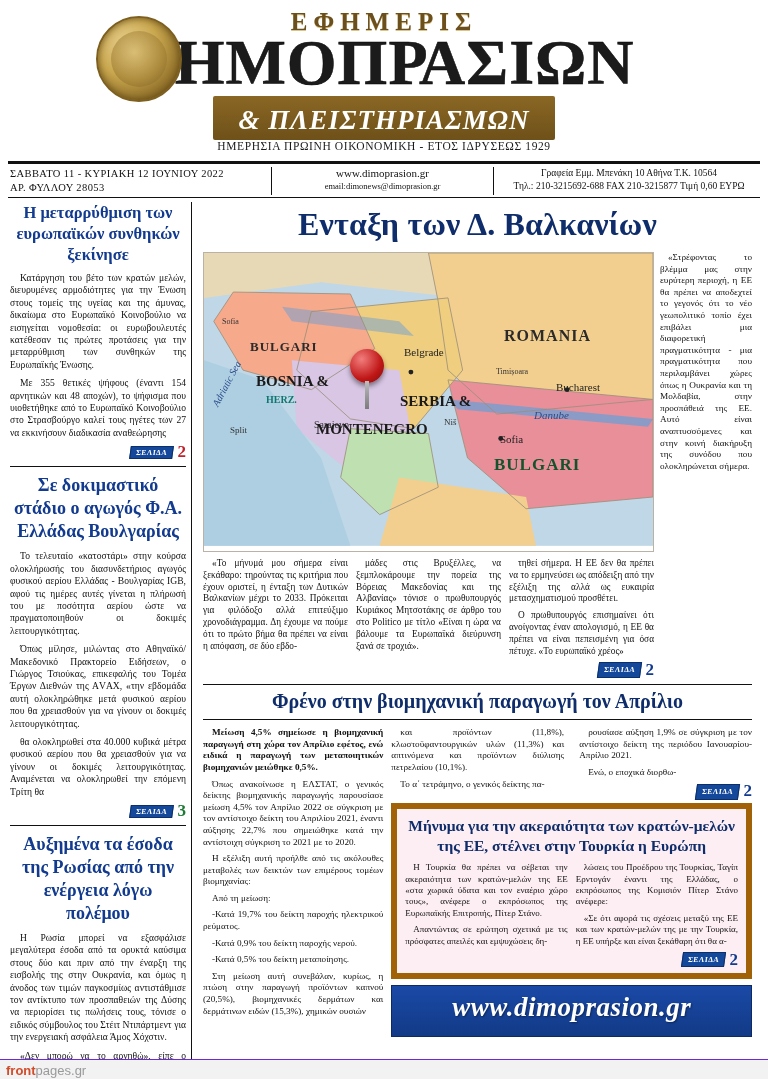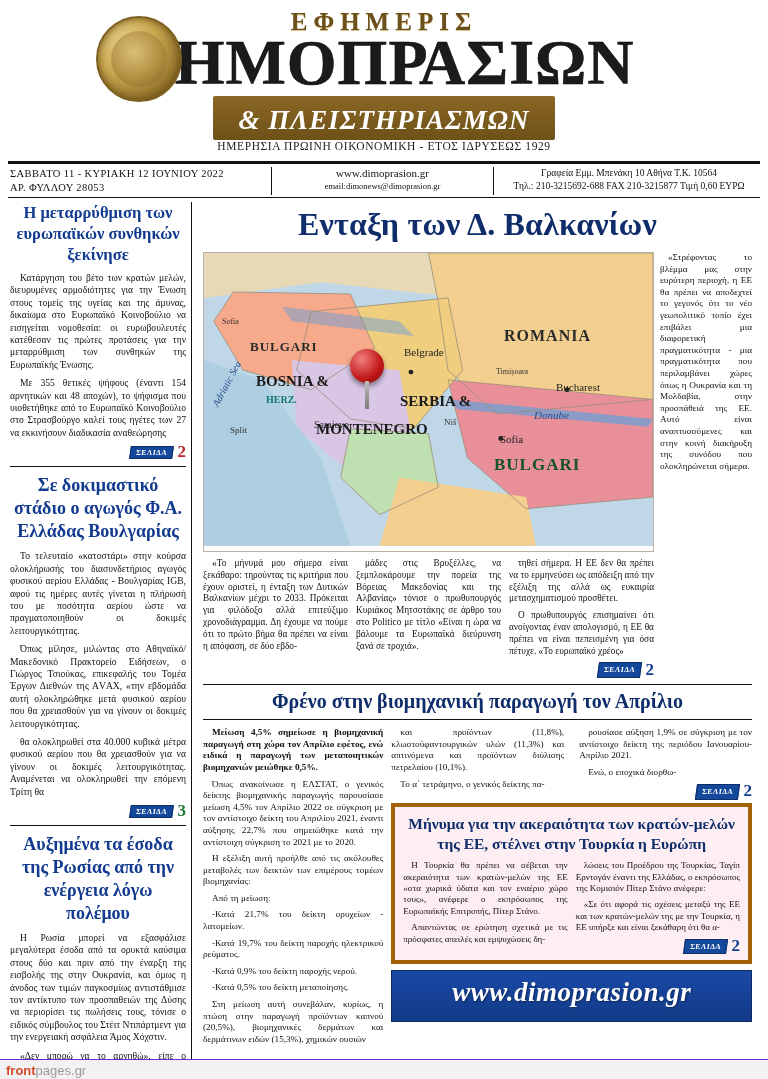--- a/index.html
+++ b/index.html
@@ -171,21 +171,21 @@
     border-bottom: 1px solid #111;
     margin-top: 6px;
   }
 
   .lower { display: flex; gap: 8px; margin-top: 7px; }
   .lower-col { flex: 1; font-size: 9.2px; line-height: 11.6px; text-align: justify; }
   .lower-col p { margin: 0 0 5px 0; text-indent: 9px; }
   .lower-col .boldintro { font-weight: bold; }
 
   .pink-box {
-    border: 4px solid #a16207;
+    border: 6px solid #a16207;
     background: #fdeef3;
     padding: 7px 8px 6px 8px;
     margin-top: 4px;
   }
   .pink-head {
     text-align: center;
     color: #0f2d6b;
     font-weight: bold;
     font-size: 15.5px;
     line-height: 20px;
@@ -390,21 +390,20 @@
     </div>
 
     <div class="band">Φρένο στην βιομηχανική παραγωγή τον Απρίλιο</div>
 
     <div class="lower">
       <div class="lower-col">
         <p class="boldintro">Μείωση 4,5% σημείωσε η βιομηχανική παραγωγή στη χώρα τον Απρίλιο εφέτος, ενώ ειδικά η παραγωγή των μεταποιητικών βιομηχανιών μειώθηκε 0,5%.</p>
         <p>Όπως ανακοίνωσε η ΕΛΣΤΑΤ, ο γενικός δείκτης βιομηχανικής παραγωγής παρουσίασε μείωση 4,5% τον Απρίλιο 2022 σε σύγκριση με τον αντίστοιχο δείκτη του Απριλίου 2021, έναντι αύξησης 22,7% που σημειώθηκε κατά την αντίστοιχη σύγκριση το 2021 με το 2020.</p>
         <p>Η εξέλιξη αυτή προήλθε από τις ακόλουθες μεταβολές των δεικτών των επιμέρους τομέων βιομηχανίας:</p>
         <p>Από τη μείωση:</p>
-        <p>-Κατά 21,7% του δείκτη ορυχείων - λατομείων.</p>
         <p>-Κατά 19,7% του δείκτη παροχής ηλεκτρικού ρεύματος.</p>
         <p>-Κατά 0,9% του δείκτη παροχής νερού.</p>
         <p>-Κατά 0,5% του δείκτη μεταποίησης.</p>
         <p>Στη μείωση αυτή συνεβάλαν, κυρίως, η πτώση στην παραγωγή προϊόντων καπνού (20,5%), βιομηχανικές δερμάτων και δερμάτινων ειδών (15,3%), χημικών ουσιών</p>
       </div>
 
       <div style="flex:2;">
         <div style="display:flex; gap:15px;">
           <div class="lower-col">
             <p>και προϊόντων (11,8%), κλωστοϋφαντουργικών υλών (11,3%) και απτινόμενα και προϊόντων διύλισης πετρελαίου (10,1%).</p>

